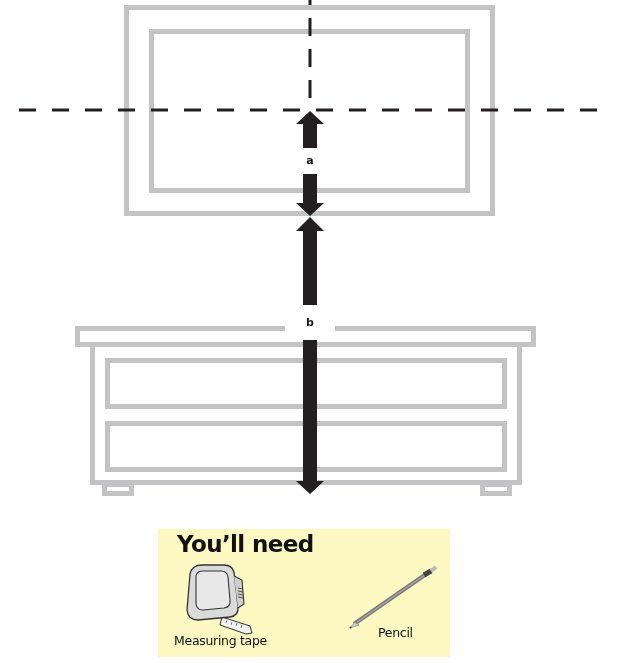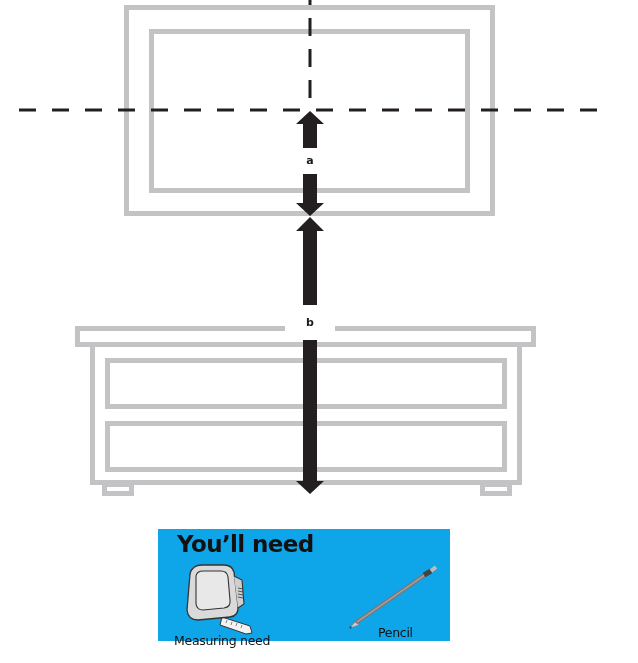--- a/index.html
+++ b/index.html
@@ -1,21 +1,21 @@
 <!DOCTYPE html>
 <html><head>
   <meta charset="utf-8">
   <style>
     html, body { margin: 0; padding: 0; background: #ffffff; }
     body { width: 638px; height: 663px; position: relative; overflow: hidden; font-family: "Liberation Sans", sans-serif; }
     #diagram { position: absolute; left: 0; top: 0; width: 638px; height: 663px; }
     .label-text { font-family: "DejaVu Sans", sans-serif; font-weight: bold; font-size: 11px; fill: #1a1a1a; }
     #needs-box {
-      position: absolute; left: 158px; top: 529px; width: 292px; height: 112px;
-      background: #0ea5e9;
+      position: absolute; left: 158px; top: 529px; width: 292px; height: 128px;
+      background: #fef9c3;
     }
     #needs-title {
       position: absolute; left: 19px; top: 0px;
       font-family: "DejaVu Sans", sans-serif; font-weight: bold; font-size: 23px;
       color: #111; letter-spacing: -0.6px; line-height: 30px;
     }
     .tool { position: absolute; }
     .tool-label { position: absolute; font-family: "DejaVu Sans", sans-serif; font-size: 12.5px; color: #111; white-space: nowrap; letter-spacing: -0.3px; }
     #tool-tape-icon { left: 22px; top: 33px; width: 80px; height: 75px; }
     #tool-tape-label { left: 16px; top: 104px; }
@@ -79,21 +79,21 @@
 
       <path d="M54 14 L62 18 L64 42 L58 46" fill="#cfcfcf" stroke="#333" stroke-width="1.1"></path>
       <g stroke="#333" stroke-width="0.8">
         <line x1="58" y1="26" x2="63" y2="27"></line>
           <line x1="58" y1="29" x2="63" y2="30"></line>
         <line x1="58" y1="32" x2="63" y2="33"></line>
           <line x1="58" y1="35" x2="63" y2="36"></line>
       </g>
     </svg>
   </div>
-  <div class="tool-label" id="tool-tape-label">Measuring need</div>
+  <div class="tool-label" id="tool-tape-label">Measuring tape</div>
 
   <div class="tool" id="tool-pencil-icon">
     <svg width="100" height="75" viewBox="0 0 100 75" xmlns="http://www.w3.org/2000/svg">
       <line x1="6" y1="62" x2="84" y2="8" stroke="#7a7a7a" stroke-width="4" stroke-linecap="butt"></line>
       <line x1="9" y1="60" x2="84" y2="8" stroke="#a8a8a8" stroke-width="1.2"></line>
       <line x1="76" y1="13" x2="83" y2="9" stroke="#444" stroke-width="5"></line>
       <line x1="83" y1="9" x2="88" y2="5" stroke="#bbb" stroke-width="4"></line>
       <polygon points="2,66 7,60 11,63" fill="#cfcfcf" stroke="#777" stroke-width="0.6"></polygon>
       <circle cx="2.5" cy="65.5" r="1" fill="#333"></circle>
     </svg>

